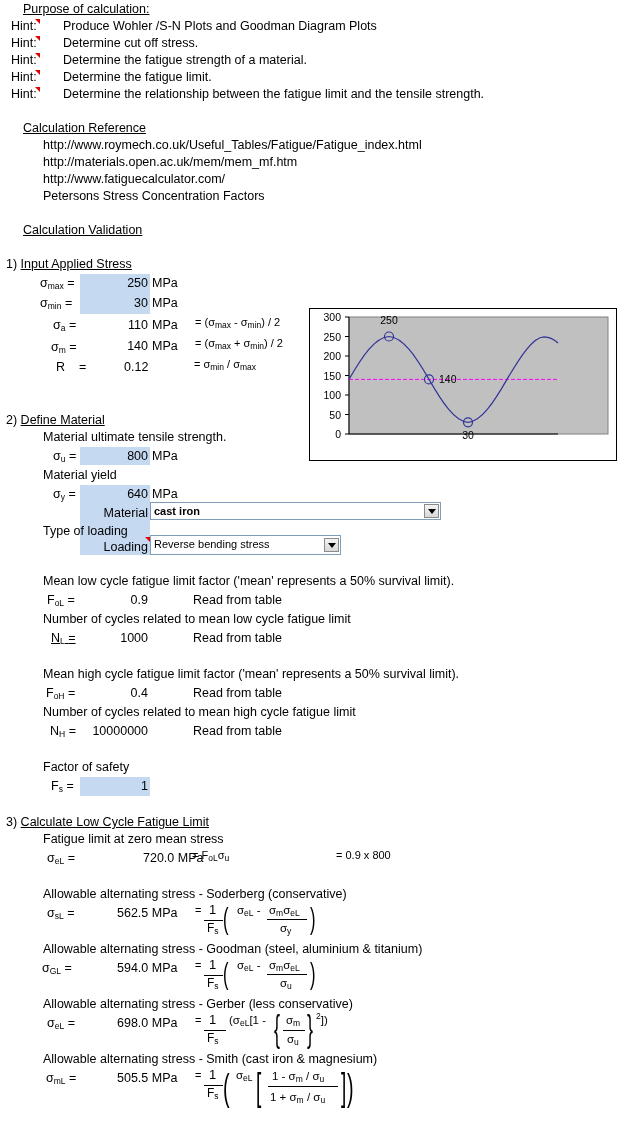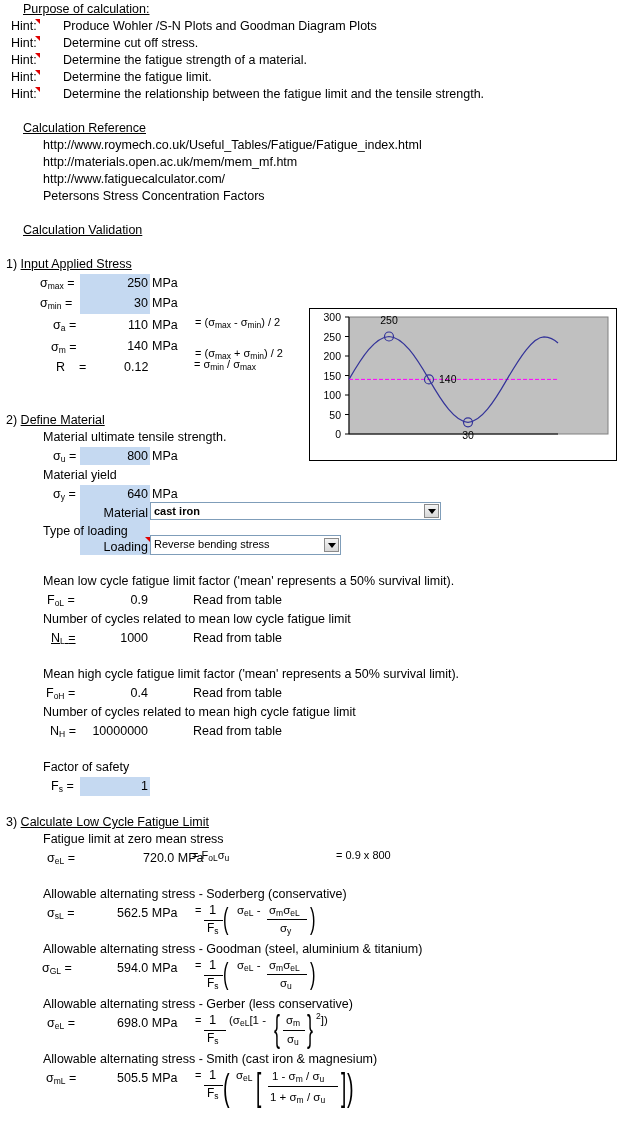--- a/index.html
+++ b/index.html
@@ -79,21 +79,21 @@
 <div class="abs" style="left:152px;top:296px;">MPa</div>
 
 <div class="abs" style="left:53px;top:318px;"><span>σ</span><sub>a</sub> <span>=</span></div>
 <div class="abs r" style="left:80px;top:318px;width:68px;">110</div>
 <div class="abs" style="left:152px;top:318px;">MPa</div>
 <div class="abs" style="left:195px;top:315px;font-size:11px;"><span>= (σ</span><sub>max</sub><span> - σ</span><sub>min</sub><span>) / 2</span></div>
 
 <div class="abs" style="left:51px;top:340px;"><span>σ</span><sub>m</sub> <span>=</span></div>
 <div class="abs r" style="left:80px;top:339px;width:68px;">140</div>
 <div class="abs" style="left:152px;top:339px;">MPa</div>
-<div class="abs" style="left:195px;top:336px;font-size:11px;margin-top:10px;"><span>= (σ</span><sub>max</sub><span> + σ</span><sub>min</sub><span>) / 2</span></div>
+<div class="abs" style="left:195px;top:336px;font-size:11px;"><span>= (σ</span><sub>max</sub><span> + σ</span><sub>min</sub><span>) / 2</span></div>
 
 <div class="abs" style="left:56px;top:360px;"><span>R</span>&nbsp;&nbsp;&nbsp;&nbsp;<span>=</span></div>
 <div class="abs" style="left:124px;top:360px;">0.12</div>
 <div class="abs" style="left:194px;top:357px;font-size:11px;"><span>= σ</span><sub>min</sub><span> / σ</span><sub>max</sub></div>
 
 <div style="position:absolute;left:309px;top:266px;width:308px;height:153px;border:1px solid #000;box-sizing:border-box;background:#fff;margin-top:42px;">
   <svg width="306" height="131" viewBox="0 0 306 131" style="position:absolute;left:0;top:0;">
     <rect x="39" y="8" width="259" height="117" fill="#c0c0c0" stroke="#808080" stroke-width="1"></rect>
     <line x1="39" y1="8" x2="39" y2="125" stroke="#000" stroke-width="1"></line>
     <line x1="39" y1="125" x2="248" y2="125" stroke="#000" stroke-width="1"></line>

